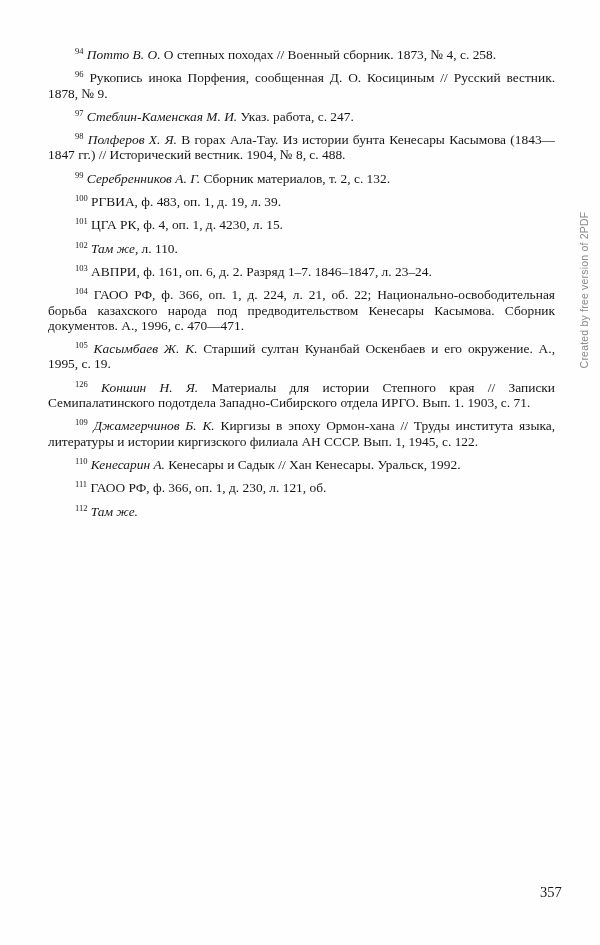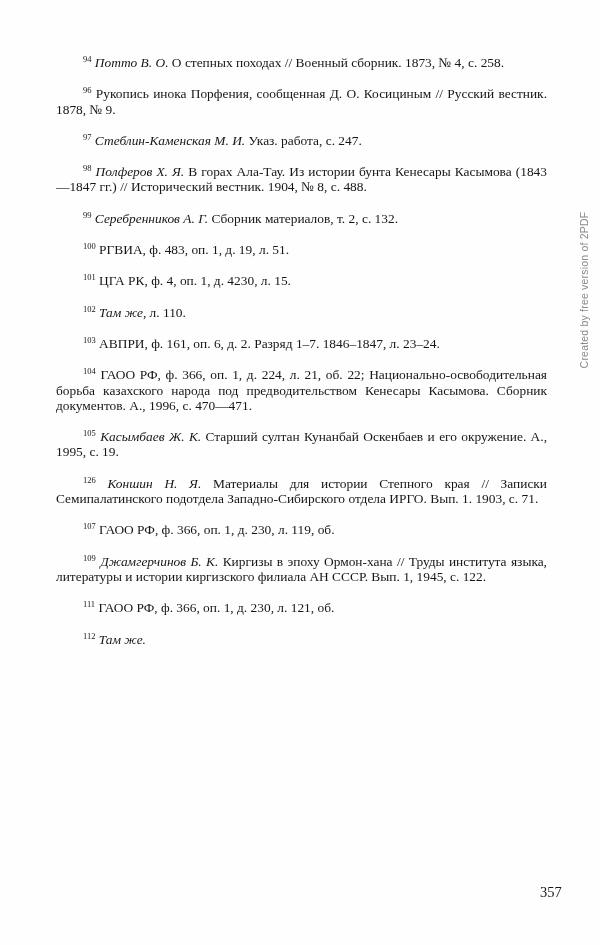--- a/index.html
+++ b/index.html
@@ -23,21 +23,21 @@
   .footnotes-block {
     position: absolute;
     left: 40px;
     top: 39px;
     width: 523px;
     font-size: 13.4px;
     line-height: 15.3px;
     text-align: justify;
   }
   p.footnote {
-    margin: 16px;
+    margin: 8px;
     text-indent: 27px;
   }
   p.footnote sup {
     font-size: 8.5px;
     line-height: 0;
     vertical-align: super;
     font-style: normal;
   }
   p.footnote i {
     font-style: italic;
@@ -68,29 +68,29 @@
 <body>
 
 <div class="page">
 
   <div class="footnotes-block">
       <p class="footnote"><sup>94</sup> <i>Потто В. О.</i><span> О степных походах // Военный сборник. 1873, № 4, с. 258.</span></p>
       <p class="footnote"><sup>96</sup> <span>Рукопись инока Порфения, сообщенная Д. О. Косициным // Русский вестник. 1878, № 9.</span></p>
       <p class="footnote"><sup>97</sup> <i>Стеблин-Каменская М. И.</i><span> Указ. работа, с. 247.</span></p>
       <p class="footnote"><sup>98</sup> <i>Полферов Х. Я.</i><span> В горах Ала-Тау. Из истории бунта Кенесары Касымова (1843—1847 гг.) // Исторический вестник. 1904, № 8, с. 488.</span></p>
       <p class="footnote"><sup>99</sup> <i>Серебренников А. Г.</i><span> Сборник материалов, т. 2, с. 132.</span></p>
-      <p class="footnote"><sup>100</sup> <span>РГВИА, ф. 483, оп. 1, д. 19, л. 51.</span></p>
+      <p class="footnote"><sup>100</sup> <span>РГВИА, ф. 483, оп. 1, д. 19, л. 39.</span></p>
       <p class="footnote"><sup>101</sup> <span>ЦГА РК, ф. 4, оп. 1, д. 4230, л. 15.</span></p>
       <p class="footnote"><sup>102</sup> <i>Там же</i><span>, л. 110.</span></p>
       <p class="footnote"><sup>103</sup> <span>АВПРИ, ф. 161, оп. 6, д. 2. Разряд 1–7. 1846–1847, л. 23–24.</span></p>
       <p class="footnote"><sup>104</sup> <span>ГАОО РФ, ф. 366, оп. 1, д. 224, л. 21, об. 22; Национально-освободительная борьба казахского народа под предводительством Кенесары Касымова. Сборник документов. А., 1996, с. 470—471.</span></p>
       <p class="footnote"><sup>105</sup> <i>Касымбаев Ж. К.</i><span> Старший султан Кунанбай Оскенбаев и его окружение. А., 1995, с. 19.</span></p>
       <p class="footnote"><sup>126</sup> <i>Коншин Н. Я.</i><span> Материалы для истории Степного края // Записки Семипалатинского подотдела Западно-Сибирского отдела ИРГО. Вып. 1. 1903, с. 71.</span></p>
-      <p class="footnote"><sup>107</sup> <span>ГАОО РФ, ф. 366, оп. 1, д. 230, л. 119, об.</span></p>
       <p class="footnote"><sup>109</sup> <i>Джамгерчинов Б. К.</i><span> Киргизы в эпоху Ормон-хана // Труды института языка, литературы и истории киргизского филиала АН СССР. Вып. 1, 1945, с. 122.</span></p>
+      <p class="footnote"><sup>110</sup> <i>Кенесарин А.</i><span> Кенесары и Садык // Хан Кенесары. Уральск, 1992.</span></p>
       <p class="footnote"><sup>111</sup> <span>ГАОО РФ, ф. 366, оп. 1, д. 230, л. 121, об.</span></p>
       <p class="footnote"><sup>112</sup> <i>Там же.</i></p>
     </div>
 
   <div class="watermark">Created by free version of 2PDF</div>
 
   <div class="page-number">357</div>
 
 </div>
 

